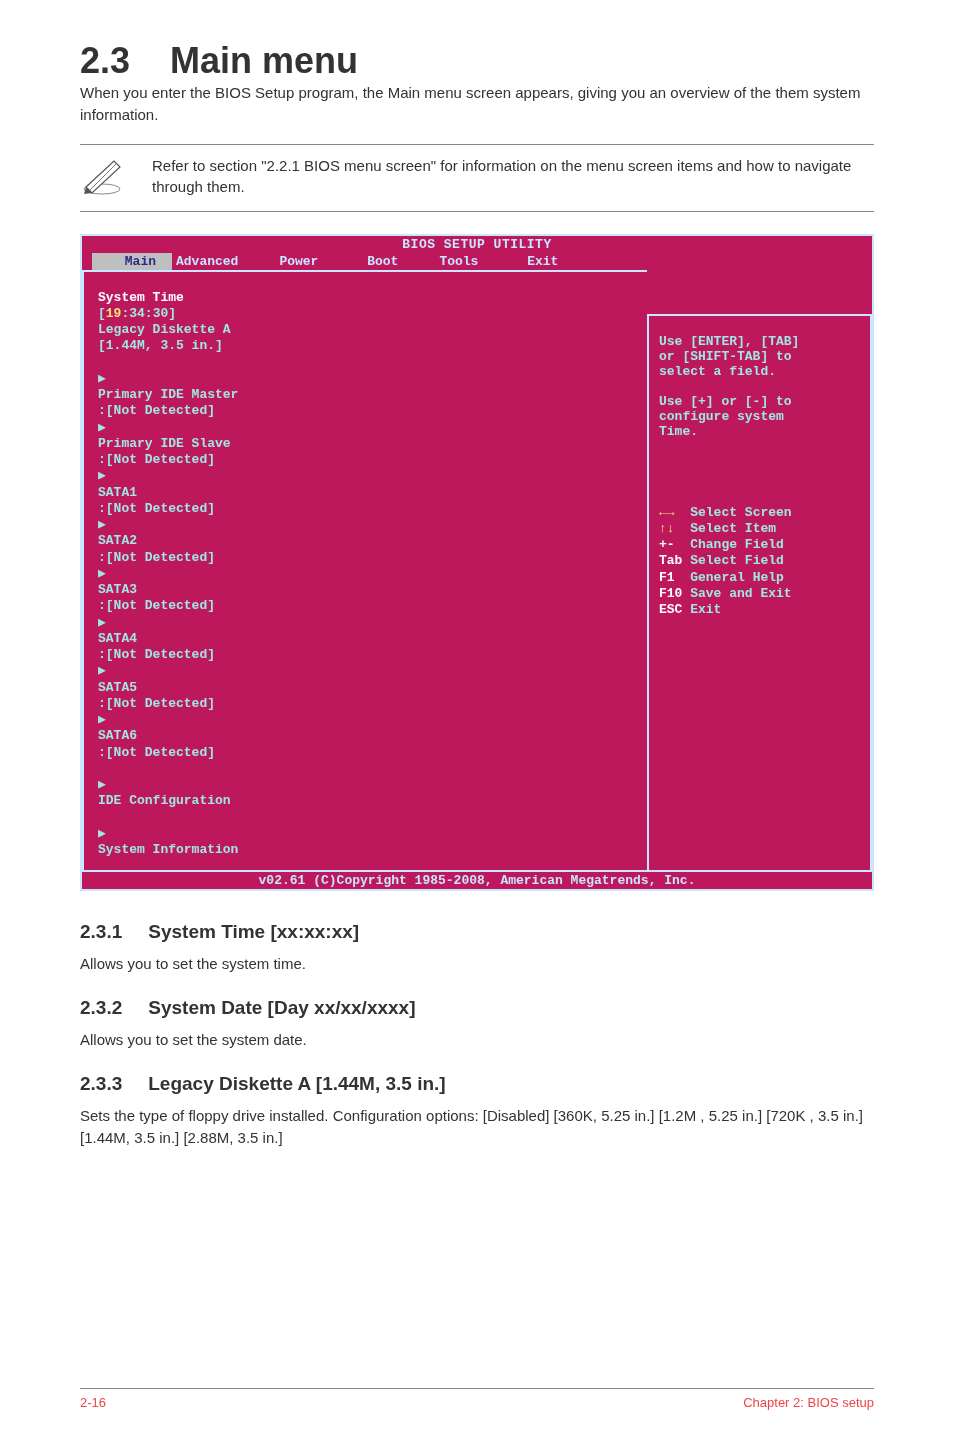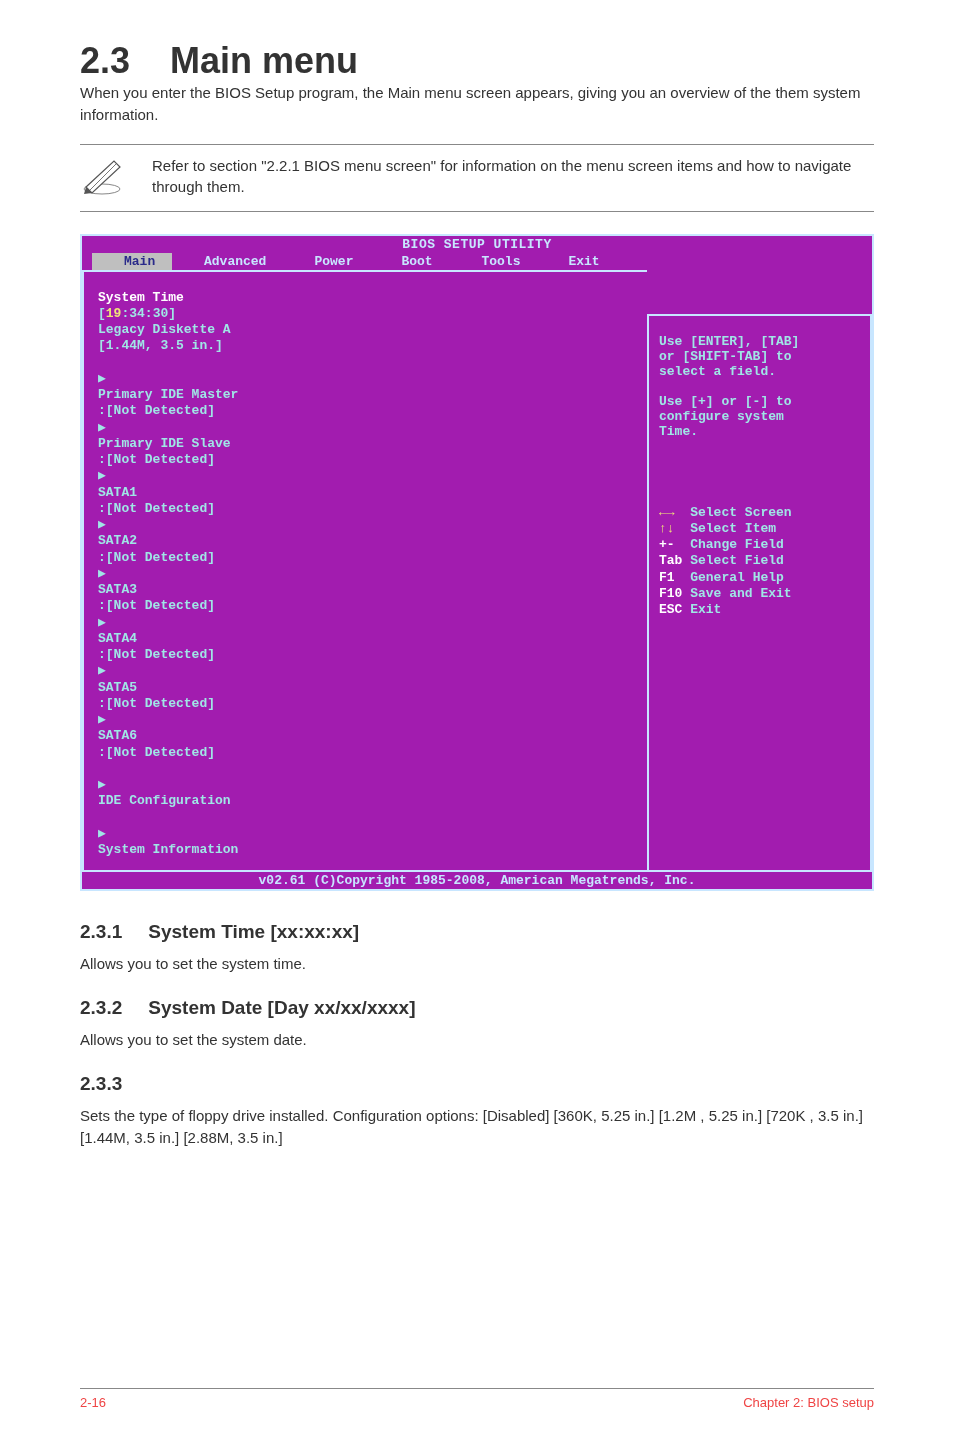--- a/index.html
+++ b/index.html
@@ -39,43 +39,44 @@
     flex: 0 0 44px;
     padding-top: 2px;
   }
   .note-text {
     font-size: 15px;
     line-height: 1.45;
   }
   
   .bios {
     width: 100%;
-    background: #a21caf;
+    background: #be185d;
     color: #c8e6ff;
     font-family: "Courier New", monospace;
     font-size: 13px;
     font-weight: bold;
     border: 2px solid #c8e6ff;
     margin-bottom: 30px;
   }
   .bios-header {
     text-align: center;
     padding: 1px 0 1px 0;
     color: #c8e6ff;
     letter-spacing: 0.5px;
   }
   .bios-tabs {
     display: flex;
     padding: 0 10px;
     gap: 0;
   }
   .bios-tab {
-    padding: 1px 16px 1px 32px;
+    padding: 1px 16px 1px 4px;
     min-width: 80px;
     color: #c8e6ff;
+    text-align: right;
   }
   .bios-tab.selected {
     background: #bfbfbf;
     color: #2a2a8a;
   }
   .bios-body {
     display: flex;
   }
   .bios-left {
     flex: 1;
@@ -222,19 +223,20 @@
 <p class="sub-body">Allows you to set the system time.</p>
 
 <h2 class="sub">
   <span>2.3.2</span>
   <span>System Date [Day xx/xx/xxxx]</span>
 </h2>
 <p class="sub-body">Allows you to set the system date.</p>
 
 <h2 class="sub">
   <span>2.3.3</span>
+  <span>Legacy Diskette A [1.44M, 3.5 in.]</span>
 </h2>
 <p class="sub-body">Sets the type of floppy drive installed. Configuration options: [Disabled] [360K, 5.25 in.] [1.2M , 5.25 in.] [720K , 3.5 in.] [1.44M, 3.5 in.] [2.88M, 3.5 in.]</p>
 
 <div class="page-footer">
   <span>2-16</span>
   <span>Chapter 2: BIOS setup</span>
 </div>
 
 </body></html>

